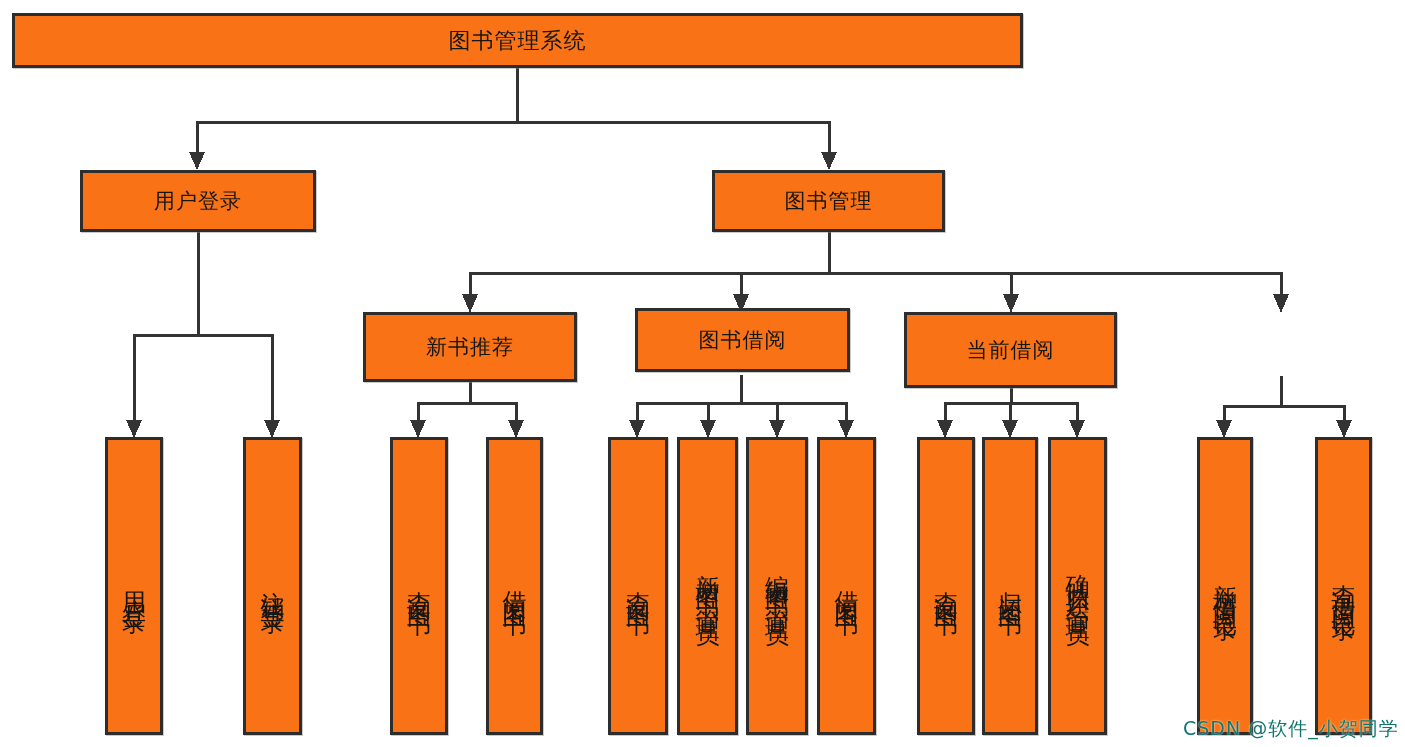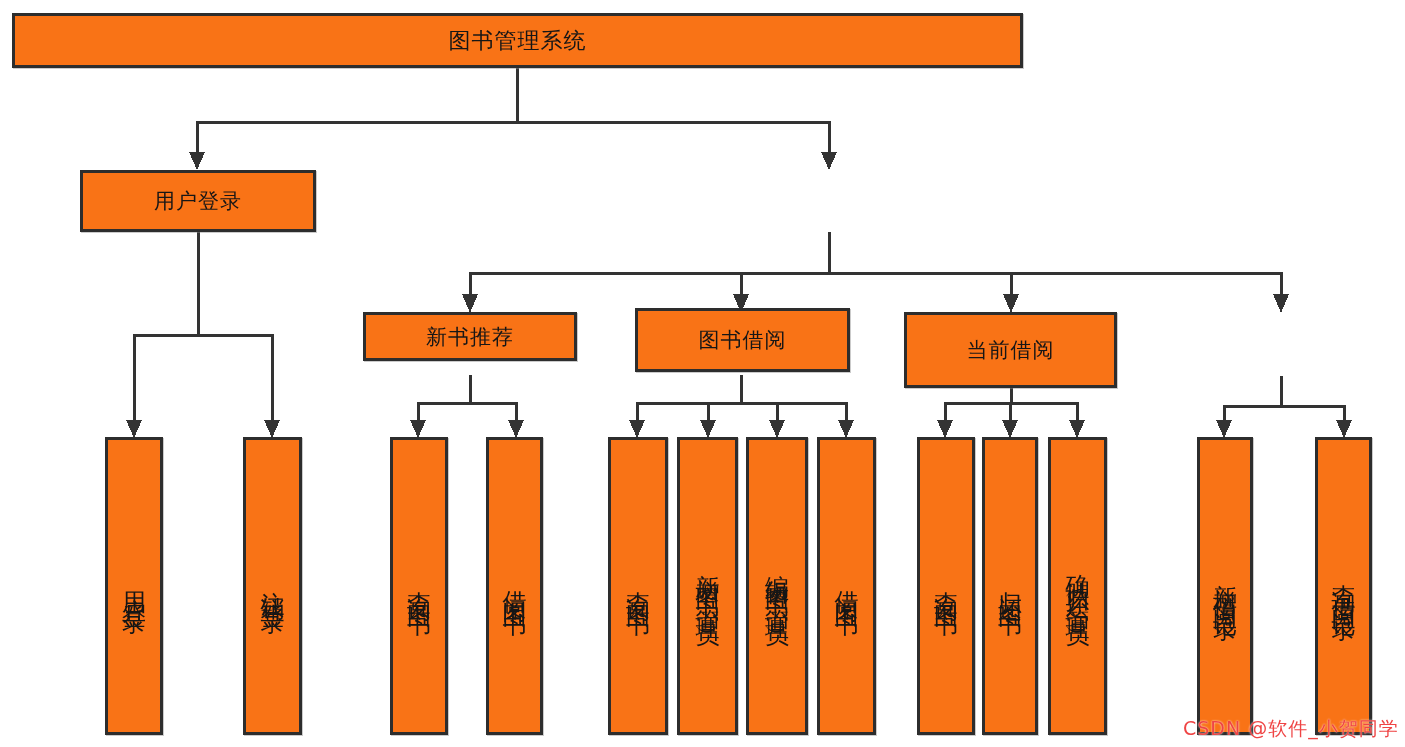--- a/index.html
+++ b/index.html
@@ -16,21 +16,21 @@
     box-shadow:1px 1px 0 rgba(140,140,140,.45);
   }
   .h-node span{font-size:21px;letter-spacing:1px;white-space:nowrap;}
   .root-node span{font-size:22px;}
   .leaf span{
     writing-mode:vertical-rl;text-orientation:mixed;
     font-size:24px;letter-spacing:7px;line-height:1;white-space:nowrap;
   }
   .watermark{
     position:absolute;left:1183px;top:716px;z-index:10;
-    font-size:19px;color:#ef4444;letter-spacing:1px;white-space:nowrap;
+    font-size:19px;color:#0f766e;letter-spacing:1px;white-space:nowrap;
     text-shadow:0 0 2px #ffffff;
   }
 </style>
 </head>
 <body>
 
 <div id="canvas">
 
   <svg id="connectors" viewBox="0 0 1405 747" xmlns="http://www.w3.org/2000/svg" shape-rendering="crispEdges">
 
@@ -94,22 +94,25 @@
       <polygon points="1336,420 1352,420 1344,438"></polygon>
   </svg>
 
   <div class="node h-node root-node" style="left:12px;top:13px;width:1011px;height:55px;">
     <span>图书管理系统</span>
   </div>
 
   <div class="node h-node" style="left:80px;top:170px;width:236px;height:62px;">
     <span>用户登录</span>
   </div>
+  <div class="node h-node" style="left:712px;top:170px;width:233px;height:62px;">
+    <span>图书管理</span>
+  </div>
 
-  <div class="node h-node" style="left:363px;top:312px;width:214px;height:49px;">
+  <div class="node h-node" style="left:363px;top:312px;width:214px;height:70px;">
     <span>新书推荐</span>
   </div>
   <div class="node h-node" style="left:635px;top:308px;width:215px;height:64px;">
     <span>图书借阅</span>
   </div>
   <div class="node h-node" style="left:904px;top:312px;width:213px;height:76px;">
     <span>当前借阅</span>
   </div>
 
   <div class="node leaf" style="left:105px;top:437px;width:58px;height:298px;">

